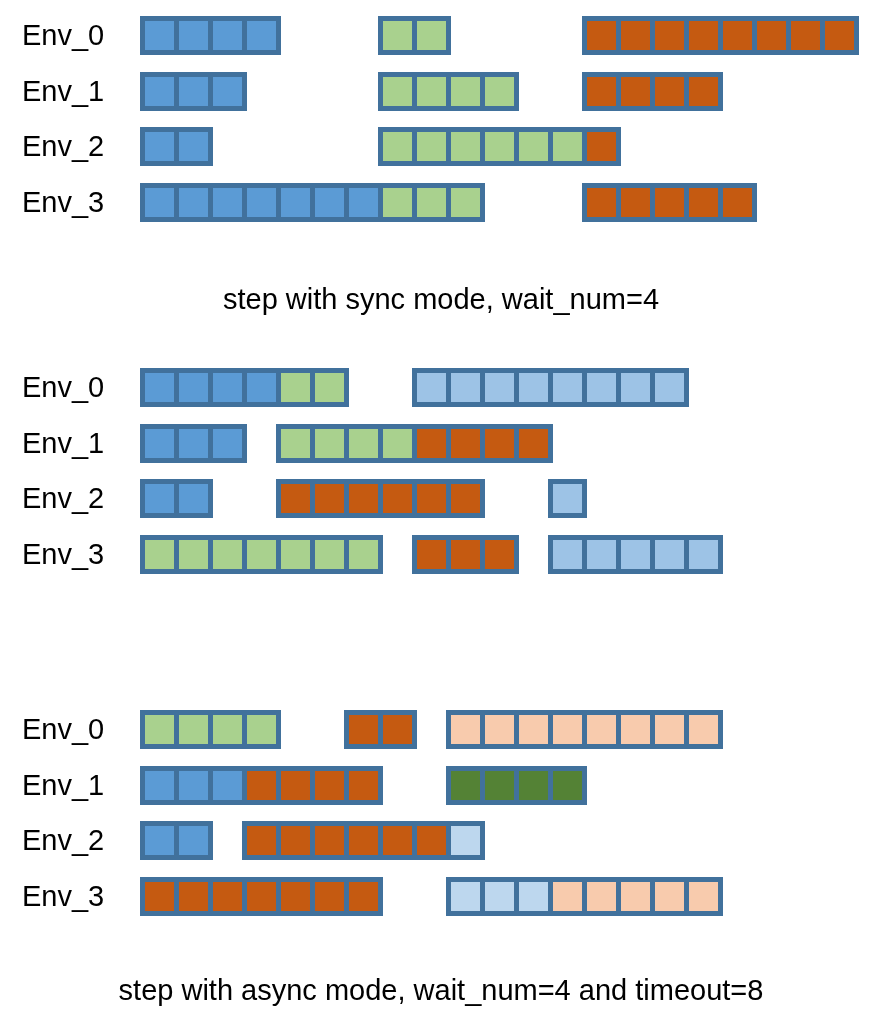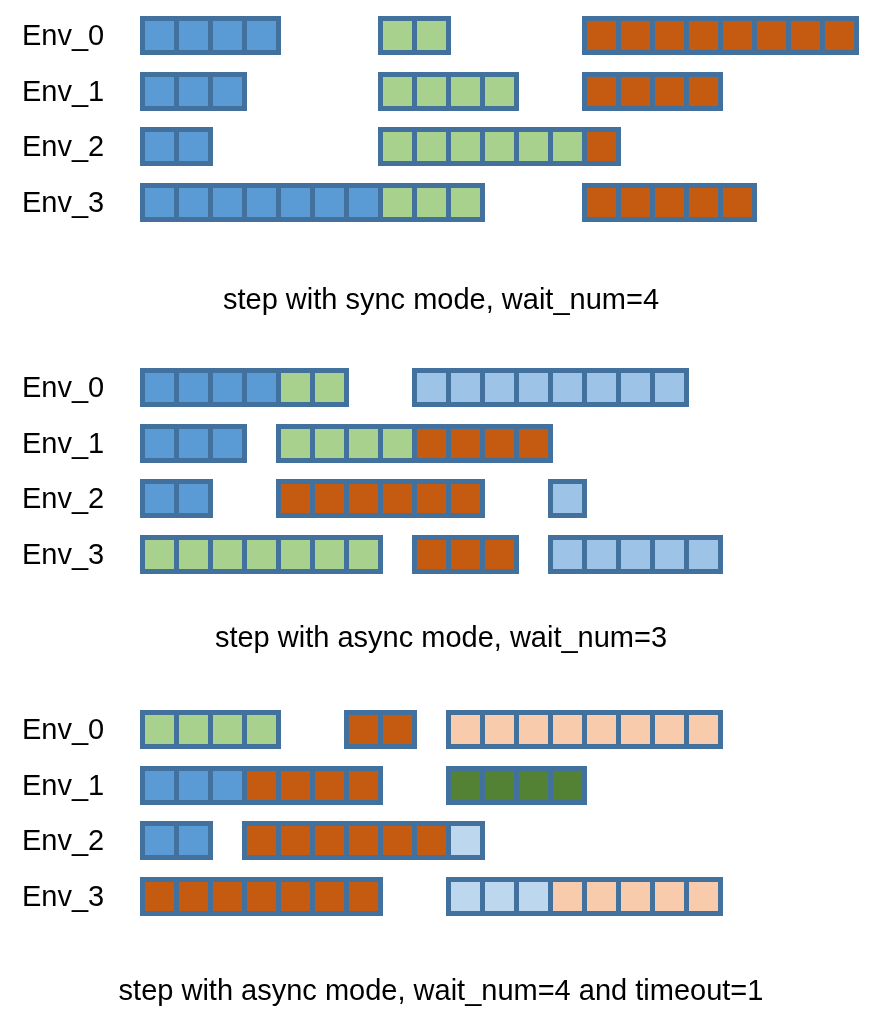--- a/index.html
+++ b/index.html
@@ -202,21 +202,20 @@
         <div class="cell" style="background: rgb(197, 90, 17);"></div>
       </div>
       <div class="bar" style="left: 548px; top: 534.5px; width: 175px; background: rgb(65, 113, 156);">
         <div class="cell" style="background: rgb(157, 195, 230);"></div>
         <div class="cell" style="background: rgb(157, 195, 230);"></div>
         <div class="cell" style="background: rgb(157, 195, 230);"></div>
         <div class="cell" style="background: rgb(157, 195, 230);"></div>
         <div class="cell" style="background: rgb(157, 195, 230);"></div>
       </div>
     </div>
-  <div class="caption caption-1">step with async mode, wait_num=3</div>
 
   <div id="panel-2" class="panel">
       <div class="row-label" style="top: 710px;">Env_0</div>
       <div class="bar" style="left: 140px; top: 710px; width: 141px; background: rgb(65, 113, 156);">
         <div class="cell" style="background: rgb(169, 209, 142);"></div>
         <div class="cell" style="background: rgb(169, 209, 142);"></div>
         <div class="cell" style="background: rgb(169, 209, 142);"></div>
         <div class="cell" style="background: rgb(169, 209, 142);"></div>
       </div>
       <div class="bar" style="left: 344px; top: 710px; width: 73px; background: rgb(65, 113, 156);">
@@ -277,14 +276,14 @@
         <div class="cell" style="background: rgb(189, 215, 238);"></div>
         <div class="cell" style="background: rgb(189, 215, 238);"></div>
         <div class="cell" style="background: rgb(189, 215, 238);"></div>
         <div class="cell" style="background: rgb(248, 203, 173);"></div>
         <div class="cell" style="background: rgb(248, 203, 173);"></div>
         <div class="cell" style="background: rgb(248, 203, 173);"></div>
         <div class="cell" style="background: rgb(248, 203, 173);"></div>
         <div class="cell" style="background: rgb(248, 203, 173);"></div>
       </div>
     </div>
-  <div class="caption caption-2">step with async mode, wait_num=4 and timeout=1</div>
+  <div class="caption caption-2">step with async mode, wait_num=4 and timeout=8</div>
 </div>
 
 </body></html>

